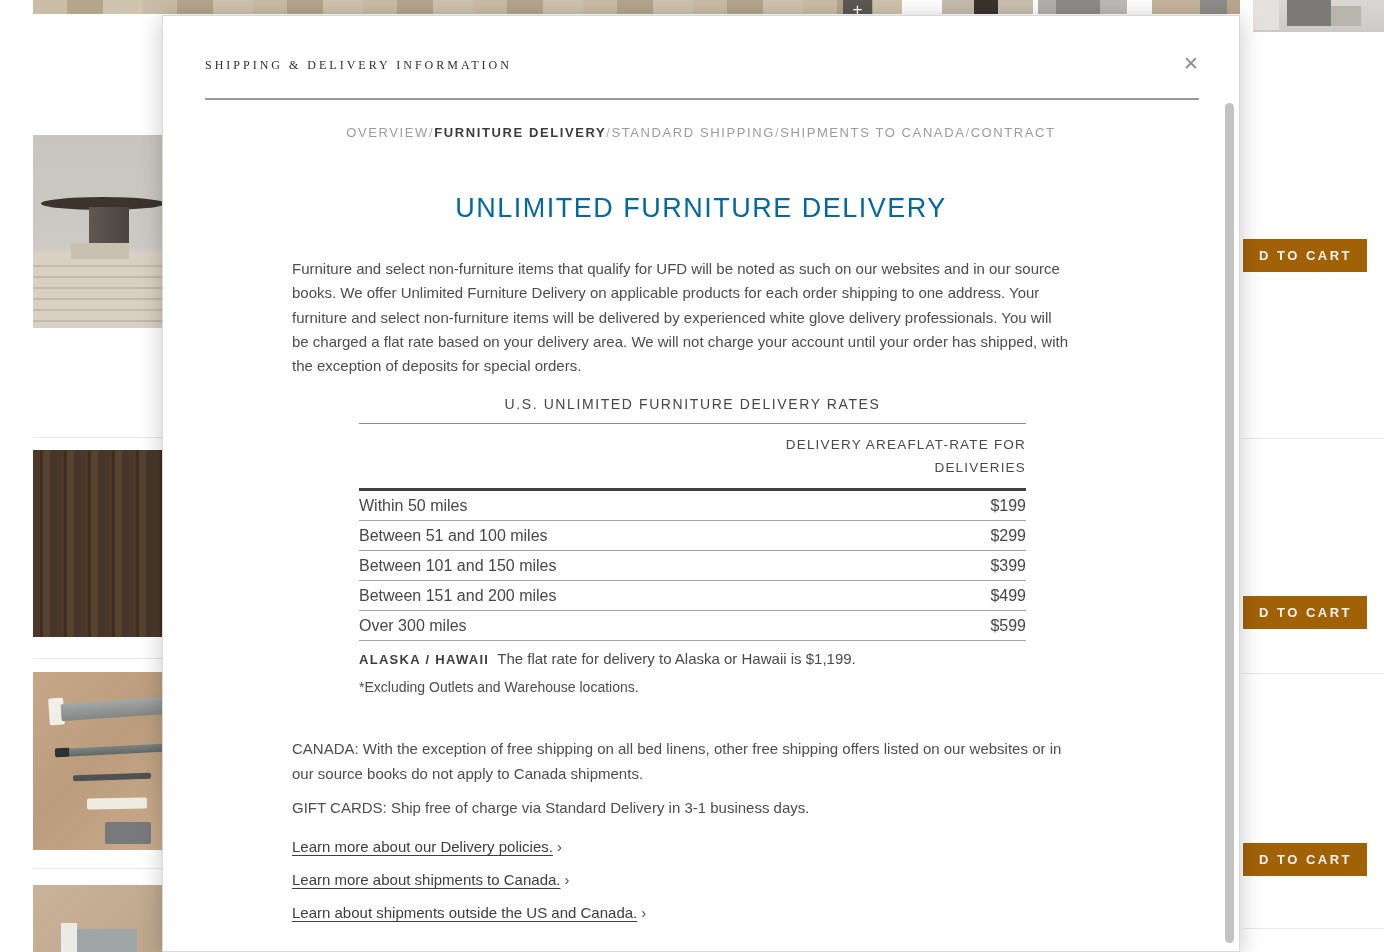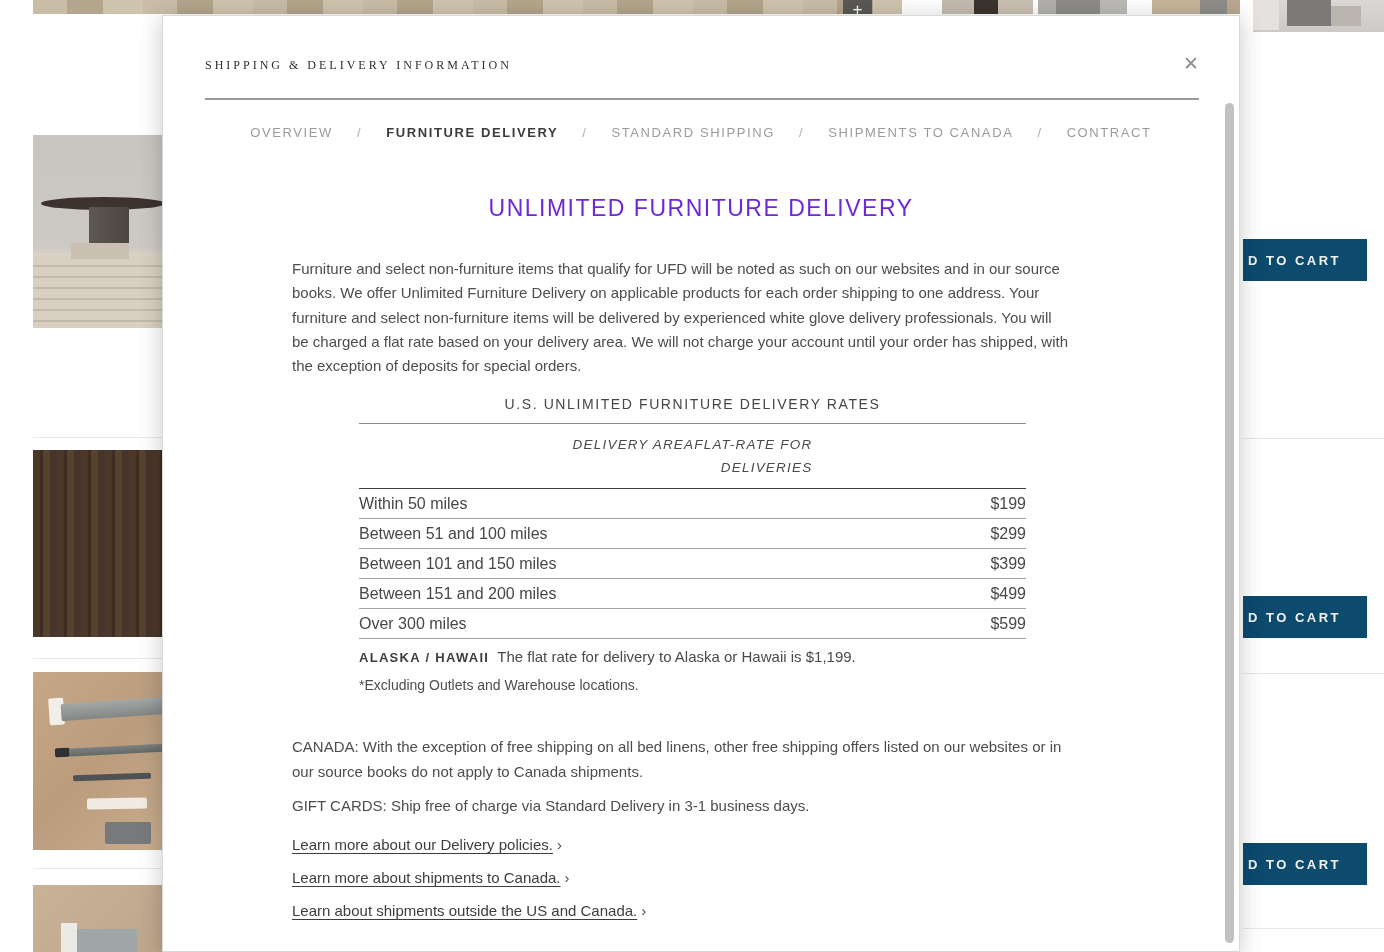--- a/index.html
+++ b/index.html
@@ -91,25 +91,25 @@
 
   .divider { position:absolute; height:1px; background:#e9e9e9; }
   .div-l1 { left:33px; top:437px; width:129px; }
   .div-l2 { left:33px; top:658px; width:129px; }
   .div-l3 { left:33px; top:868px; width:129px; }
   .div-r1 { left:1243px; top:438px; width:141px; }
   .div-r2 { left:1243px; top:673px; width:141px; }
   .div-r3 { left:1243px; top:928px; width:141px; }
 
   .cart-btn {
-    position:absolute; left:1243px; width:124px; height:42px;
-    background:#0c4a6e; color:#f4f3f2; border:0;
+    position:absolute; left:1243px; width:124px; height:33px;
+    background:#a16207; color:#f4f3f2; border:0;
     font-family:"Liberation Sans",sans-serif;
     font-size:13px; font-weight:bold; letter-spacing:2.5px;
-    text-align:left; padding-left:5px; cursor:pointer;
+    text-align:left; padding-left:16px; cursor:pointer;
   }
   .cart1 { top:239px; } .cart2 { top:596px; } .cart3 { top:843px; }
 
   
   .modal {
     position:absolute; left:162px; top:15px; width:1078px; height:937px;
     background:#ffffff; border:1px solid #d9d9d9;
     box-shadow:0 3px 22px rgba(0,0,0,0.22);
     overflow:hidden;
   }
@@ -122,46 +122,46 @@
   .close-btn {
     position:absolute; right:40px; top:38px;
     background:none; border:0; cursor:pointer;
     font-size:19px; line-height:19px; color:#8f8f8f; font-weight:300;
     font-family:"Liberation Sans",sans-serif;
   }
   .header-rule { margin:20px 40px 0 42px; border:0; border-top:2px solid #9a9a9a; }
 
   .modal-nav {
     margin-top:25px; display:flex; justify-content:center; align-items:center;
-    gap:24px; font-size:13px; letter-spacing:1.6px; color:#9b9b9b;
+    gap:0; font-size:13px; letter-spacing:1.6px; color:#9b9b9b;
   }
   .nav-item { color:#9b9b9b; cursor:pointer; text-decoration:none; }
   .nav-item.active { color:#3b3b3b; font-weight:bold; }
   .nav-sep { color:#b0b0b0; }
 
   .modal-h2 {
     margin-top:55px; text-align:center;
-    font-size:23px; line-height:26px; font-weight:400;
-    letter-spacing:1.5px; color:#6d28d9;
+    font-size:27px; line-height:26px; font-weight:400;
+    letter-spacing:1.5px; color:#0369a1;
   }
 
   .modal-content { padding:0 154px 0 129px; }
   .intro {
     margin-top:36px; max-width:780px;
     font-size:15px; line-height:24.3px; color:#4d4d4d;
   }
 
   .table-section { margin-top:18px; margin-left:67px; width:667px; }
   .table-title {
     text-align:center; font-size:14px; font-weight:500;
     letter-spacing:1.6px; color:#454545; line-height:17px;
   }
   .rule-strong { border:0; border-top:1px solid #8a8a8a; margin-top:10px; }
-  .thead-row { display:flex; justify-content:center; padding:9px 0;
-    border-bottom:1px solid #404040;font-style:italic; }
+  .thead-row { display:flex; justify-content:flex-end; padding:9px 0;
+    border-bottom:3px solid #404040; }
   .th { font-size:13.5px; letter-spacing:1.2px; color:#4a4a4a; line-height:23px; font-weight:500; }
   .th-right { text-align:right; }
   .rate-row { display:flex; justify-content:space-between; align-items:center;
     height:30px; border-bottom:1px solid #a3a3a3; font-size:16px; color:#474747; }
   .rate-price { text-align:right; }
 
   .alaska-note { margin-top:8px; font-size:15px; color:#4a4a4a; line-height:20px; }
   .alaska-label { font-size:13px; font-weight:bold; letter-spacing:1.3px; color:#3d3d3d; margin-right:8px; }
   .footnote { margin-top:7px; font-size:14px; color:#4d4d4d; line-height:20px; }
 

